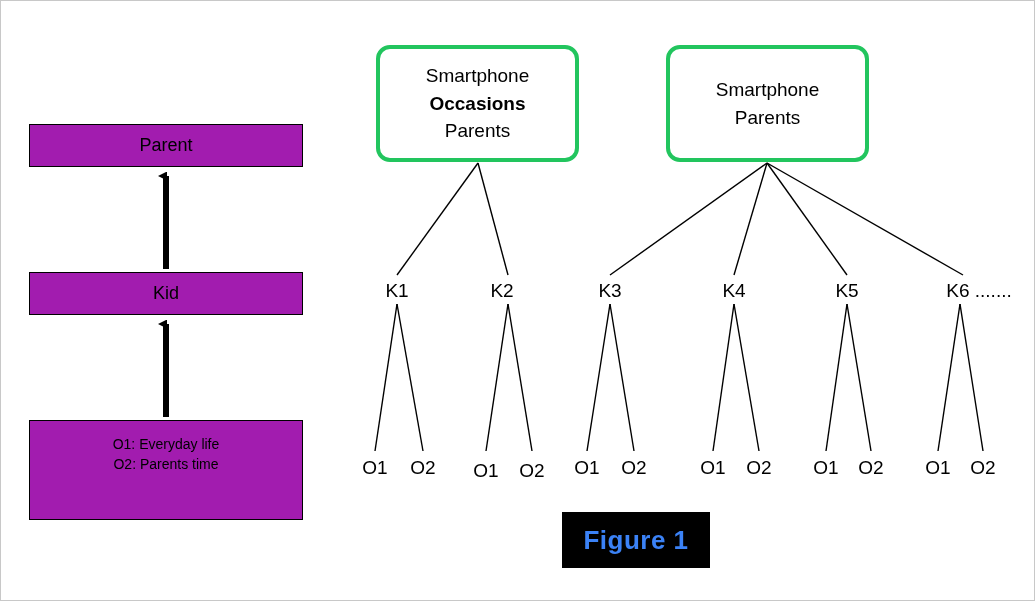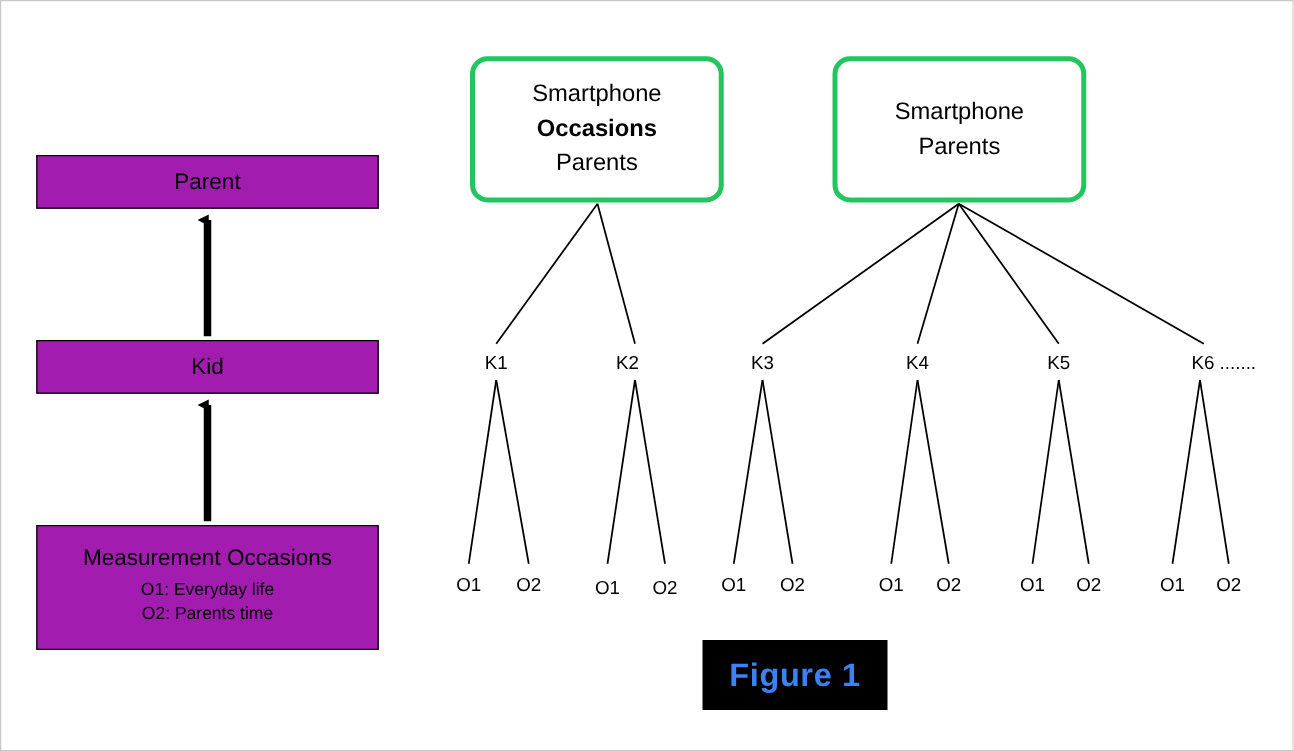--- a/index.html
+++ b/index.html
@@ -102,21 +102,21 @@
   #group-nonaddicted {
     left: 665px;
     top: 44px;
     width: 203px;
     height: 117px;
   }
 
   
   .node-label {
     position: absolute;
-    font-size: 15px;
+    font-size: 19px;
     white-space: nowrap;
     text-align: center;
   }
   .node-label.kid {
     transform: translate(-50%, -50%);
   }
   .node-label.occ {
     transform: translate(-50%, -50%);
   }
 
@@ -181,21 +181,20 @@
 
   <div class="level-box" id="box-parent">
     <div class="main-label">Parent</div>
   </div>
 
   <div class="level-box" id="box-kid">
     <div class="main-label">Kid</div>
   </div>
 
   <div class="level-box" id="box-measure">
-    <div class="main-label">Measurement Occasions</div>
     <div class="sub-label">O1: Everyday life</div>
     <div class="sub-label">O2: Parents time</div>
   </div>
 
   <div class="group-box" id="group-addicted">
     <div>Smartphone</div>
     <div class="bold">Occasions</div>
     <div>Parents</div>
   </div>
 

